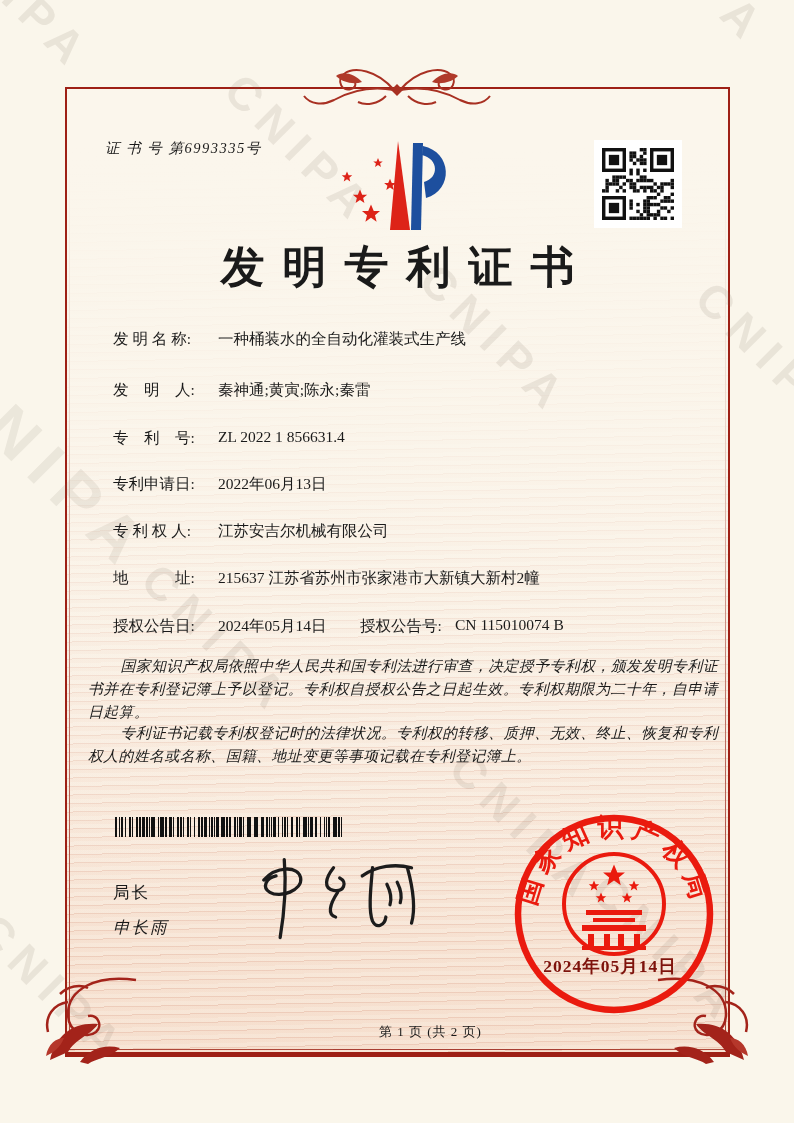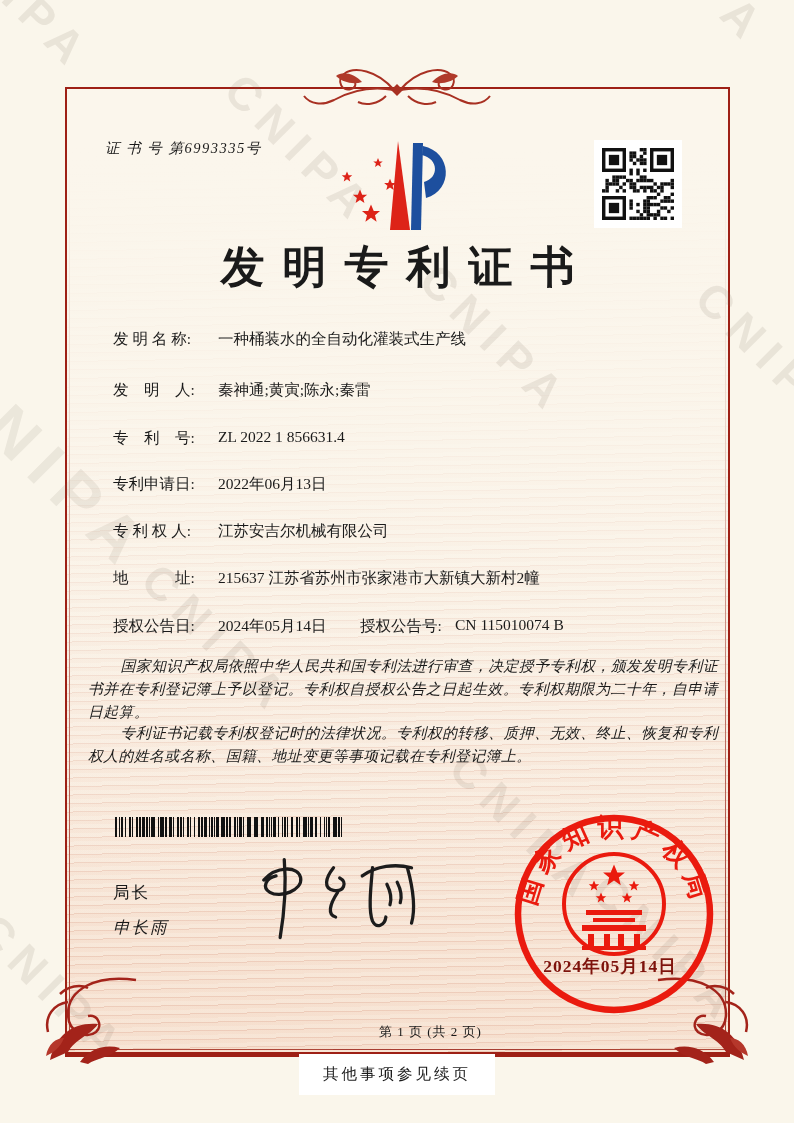--- a/index.html
+++ b/index.html
@@ -405,15 +405,14 @@
       <rect x="-26" y="30" width="6" height="12"></rect>
       <rect x="-10" y="30" width="6" height="12"></rect>
       <rect x="4" y="30" width="6" height="12"></rect>
       <rect x="20" y="30" width="6" height="12"></rect>
       <rect x="-32" y="42" width="64" height="4"></rect>
     </g>
     <text x="98" y="160" text-anchor="middle" font-size="17.5" font-weight="bold" fill="#7e130c" letter-spacing="1" font-family="Liberation Serif, DejaVu Serif, serif">2024年05月14日</text>
   </svg>
 
   <div class="c pageno">第 1 页 (共 2 页)</div>
-  <div class="c notice">其他事项参见续页</div>
 
 </div>
 
 </body></html>

